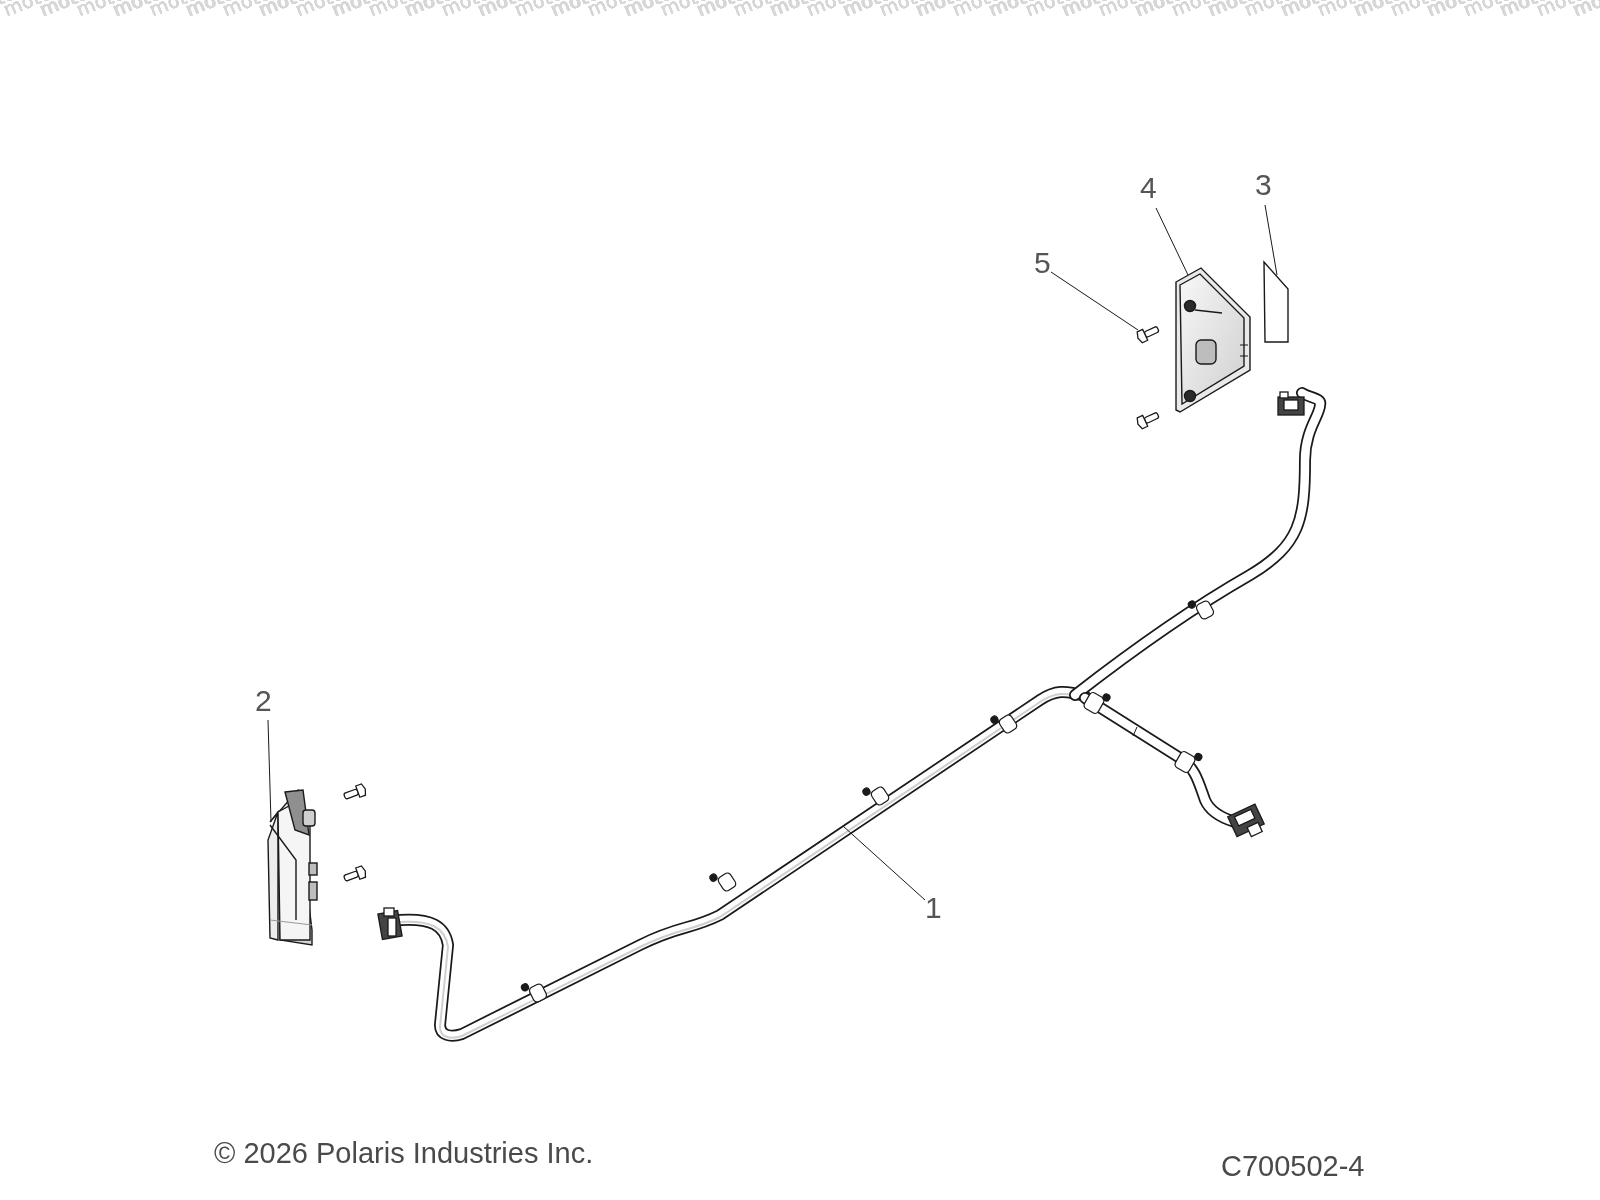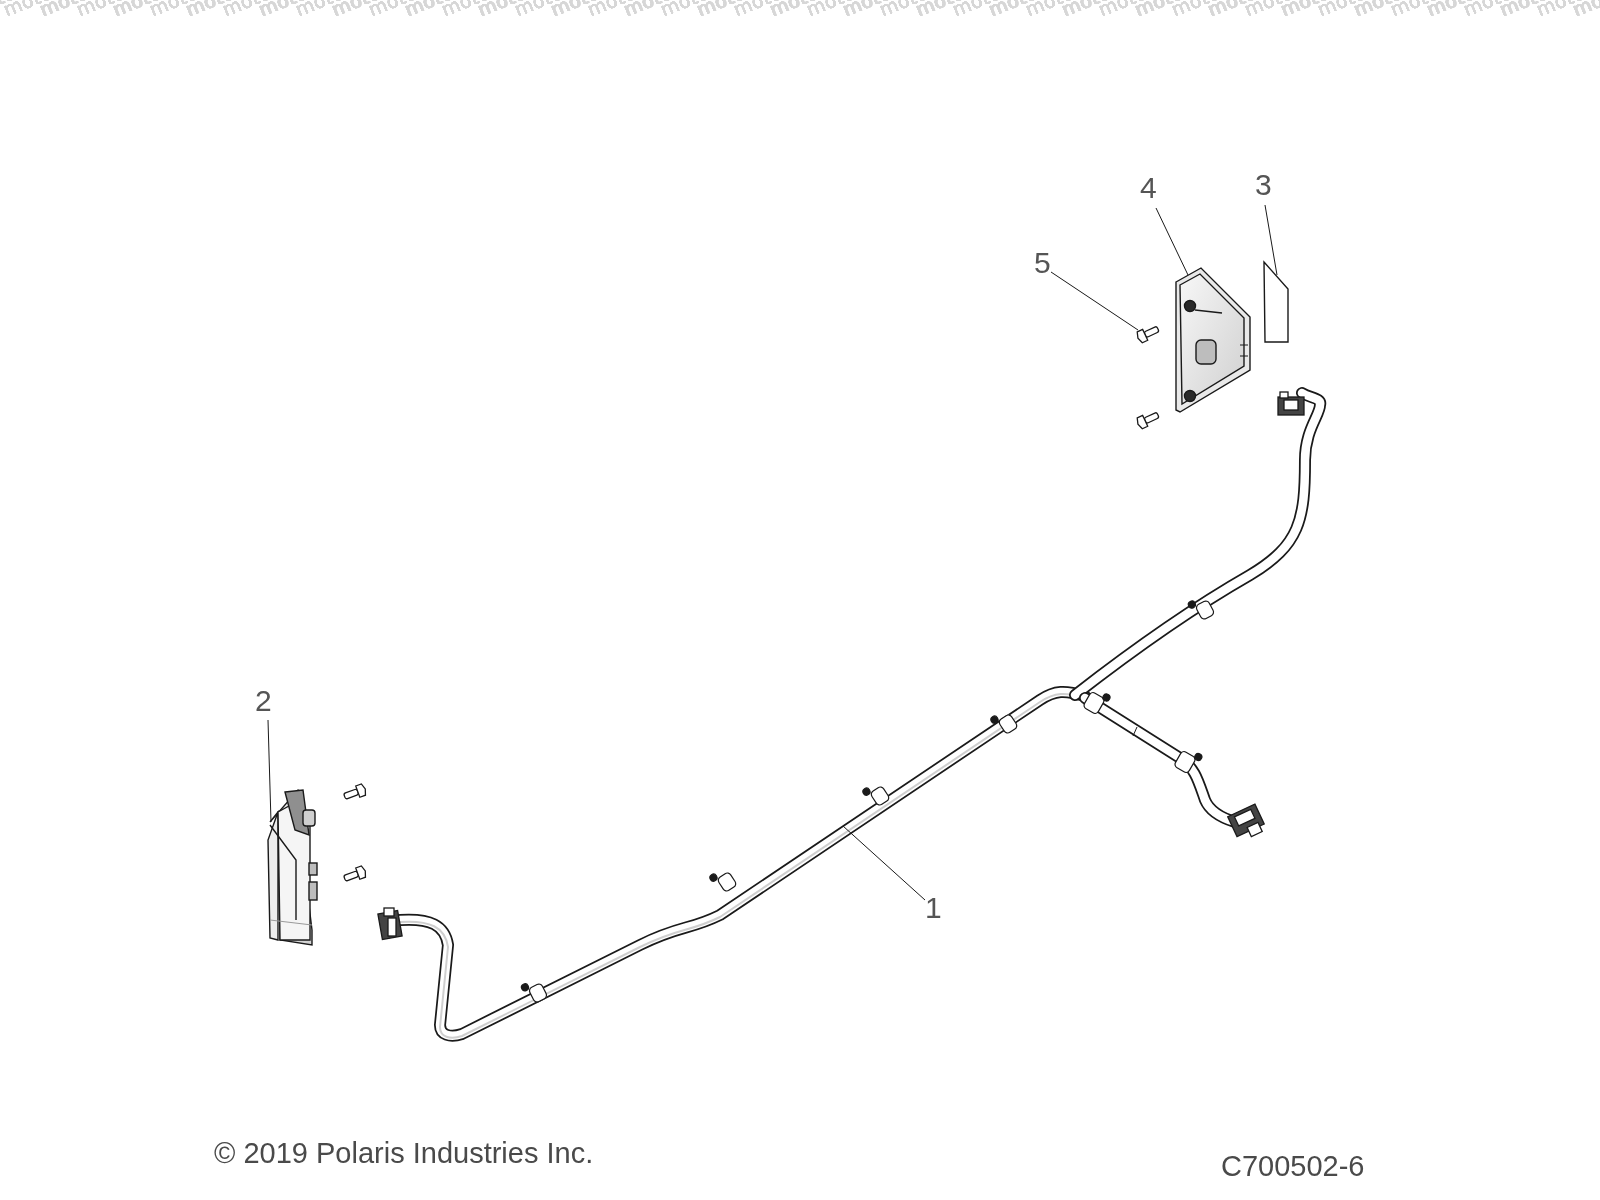--- a/index.html
+++ b/index.html
@@ -817,14 +817,14 @@
     <line x1="1051" y1="272" x2="1138" y2="330"></line>
   </g>
 </svg>
 
 <div class="callout" style="left:925px; top:893px;">1</div>
 <div class="callout" style="left:255px; top:686px;">2</div>
 <div class="callout" style="left:1255px; top:170px;">3</div>
 <div class="callout" style="left:1140px; top:173px;">4</div>
 <div class="callout" style="left:1034px; top:248px;">5</div>
 
-<div class="footer-left">© 2019 Polaris Industries Inc.</div>
-<div class="footer-right">C700502-6</div>
+<div class="footer-left">© 2026 Polaris Industries Inc.</div>
+<div class="footer-right">C700502-4</div>
 
 </body></html>

